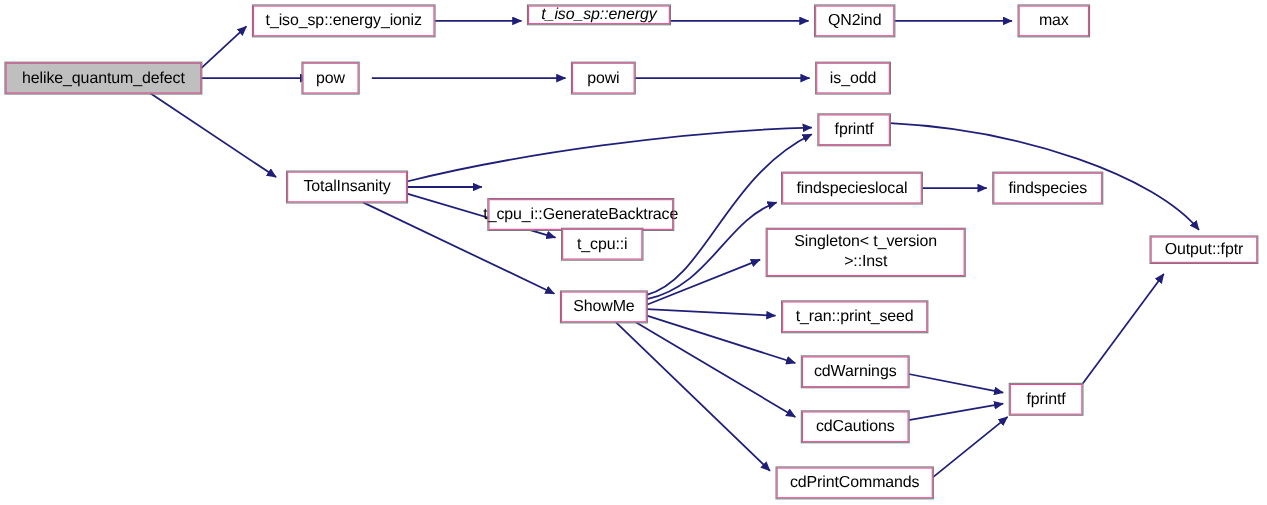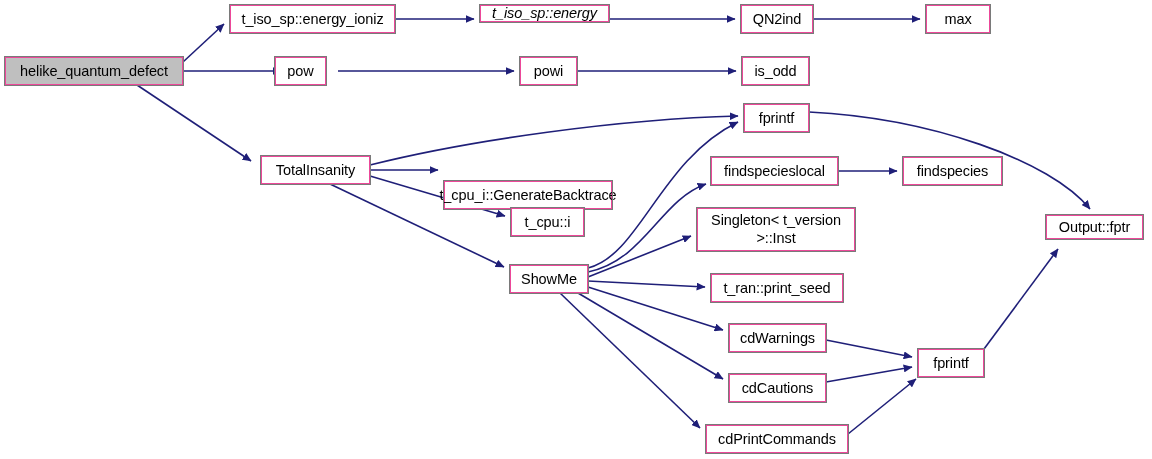--- a/index.html
+++ b/index.html
@@ -94,21 +94,21 @@
       <div class="gnode" style="left: 926px; top: 5px; width: 64px; height: 28px;">max</div>
       <div class="gnode" style="left: 275px; top: 57px; width: 51px; height: 28px;">pow</div>
       <div class="gnode" style="left: 520px; top: 57px; width: 57px; height: 28px;">powi</div>
       <div class="gnode" style="left: 742px; top: 57px; width: 67px; height: 28px;">is_odd</div>
       <div class="gnode" style="left: 744px; top: 104px; width: 65px; height: 28px;">fprintf</div>
       <div class="gnode" style="left: 261px; top: 156px; width: 109px; height: 28px;">TotalInsanity</div>
       <div class="gnode" style="left: 444px; top: 157px; width: 168px; height: 28px; margin-top: 24px;">t_cpu_i::GenerateBacktrace</div>
       <div class="gnode" style="left: 711px; top: 157px; width: 127px; height: 28px;">findspecieslocal</div>
       <div class="gnode" style="left: 903px; top: 157px; width: 99px; height: 28px;">findspecies</div>
       <div class="gnode" style="left: 511px; top: 208px; width: 73px; height: 28px;">t_cpu::i</div>
-      <div class="gnode twoline" style="left: 697px; top: 208px; width: 158px; height: 43px;">Singleton&lt; t_version
+      <div class="gnode twoline" style="left: 697px; top: 208px; width: 180px; height: 43px;">Singleton&lt; t_version
 &gt;::Inst</div>
       <div class="gnode" style="left: 1046px; top: 215px; width: 97px; height: 24px;">Output::fptr</div>
       <div class="gnode" style="left: 510px; top: 265px; width: 78px; height: 28px;">ShowMe</div>
       <div class="gnode" style="left: 711px; top: 274px; width: 132px; height: 28px;">t_ran::print_seed</div>
       <div class="gnode" style="left: 729px; top: 324px; width: 97px; height: 28px;">cdWarnings</div>
       <div class="gnode" style="left: 918px; top: 349px; width: 66px; height: 28px;">fprintf</div>
       <div class="gnode" style="left: 729px; top: 374px; width: 97px; height: 28px;">cdCautions</div>
       <div class="gnode" style="left: 706px; top: 425px; width: 142px; height: 28px;">cdPrintCommands</div>
     </div>
 </div>

